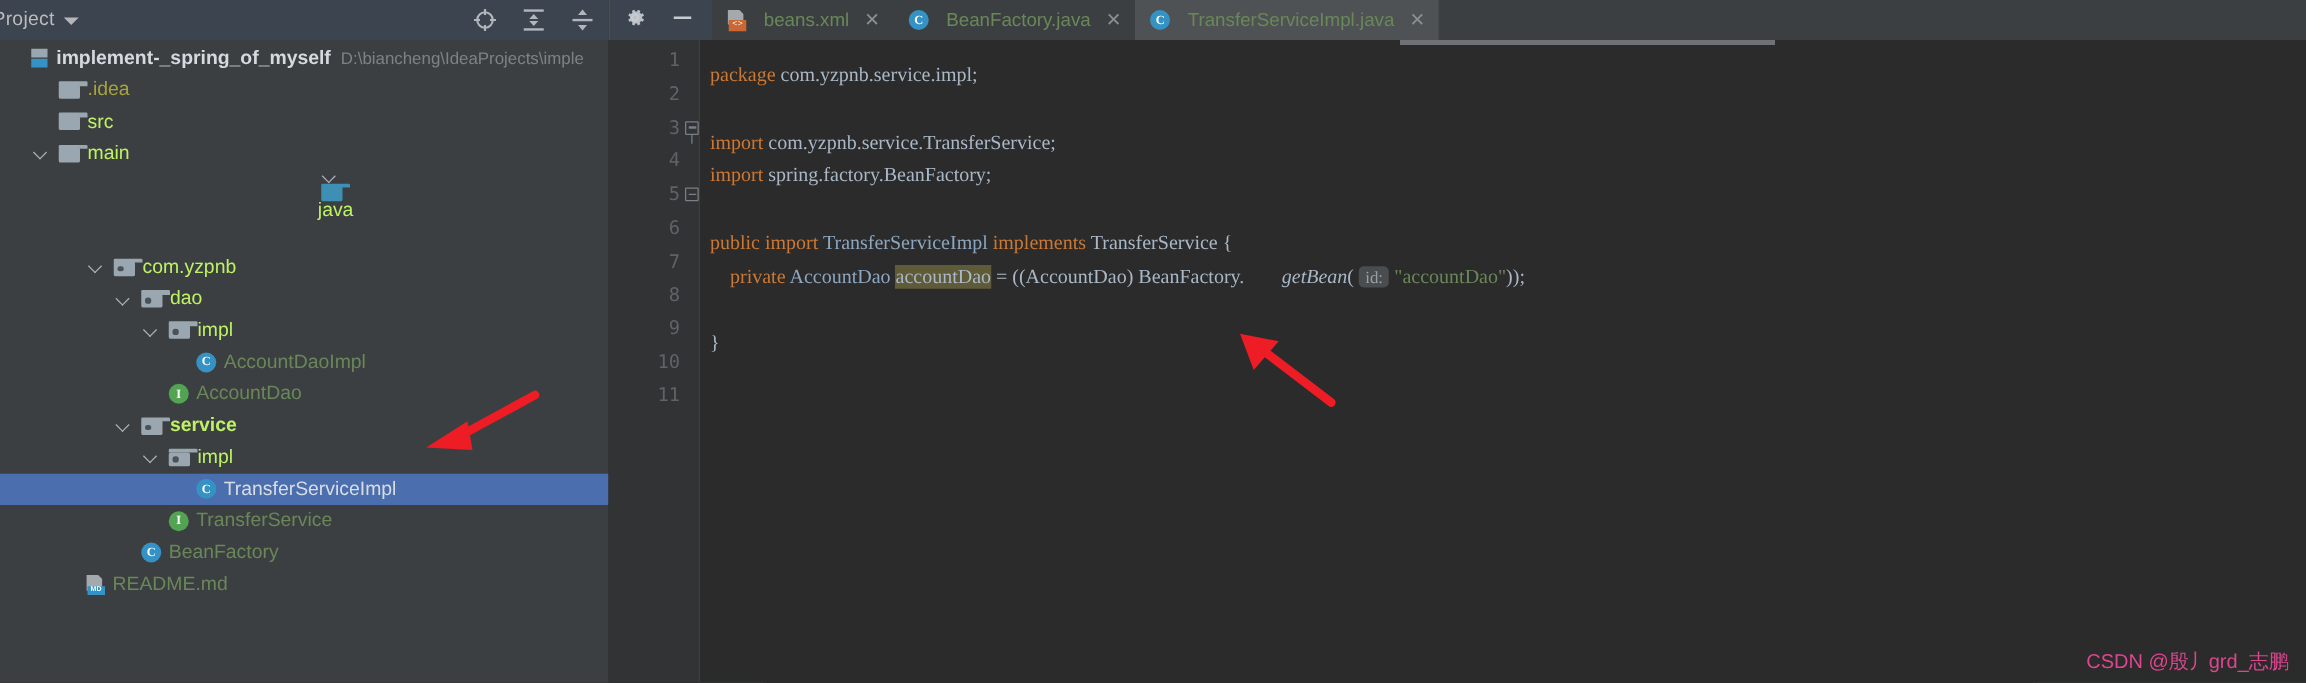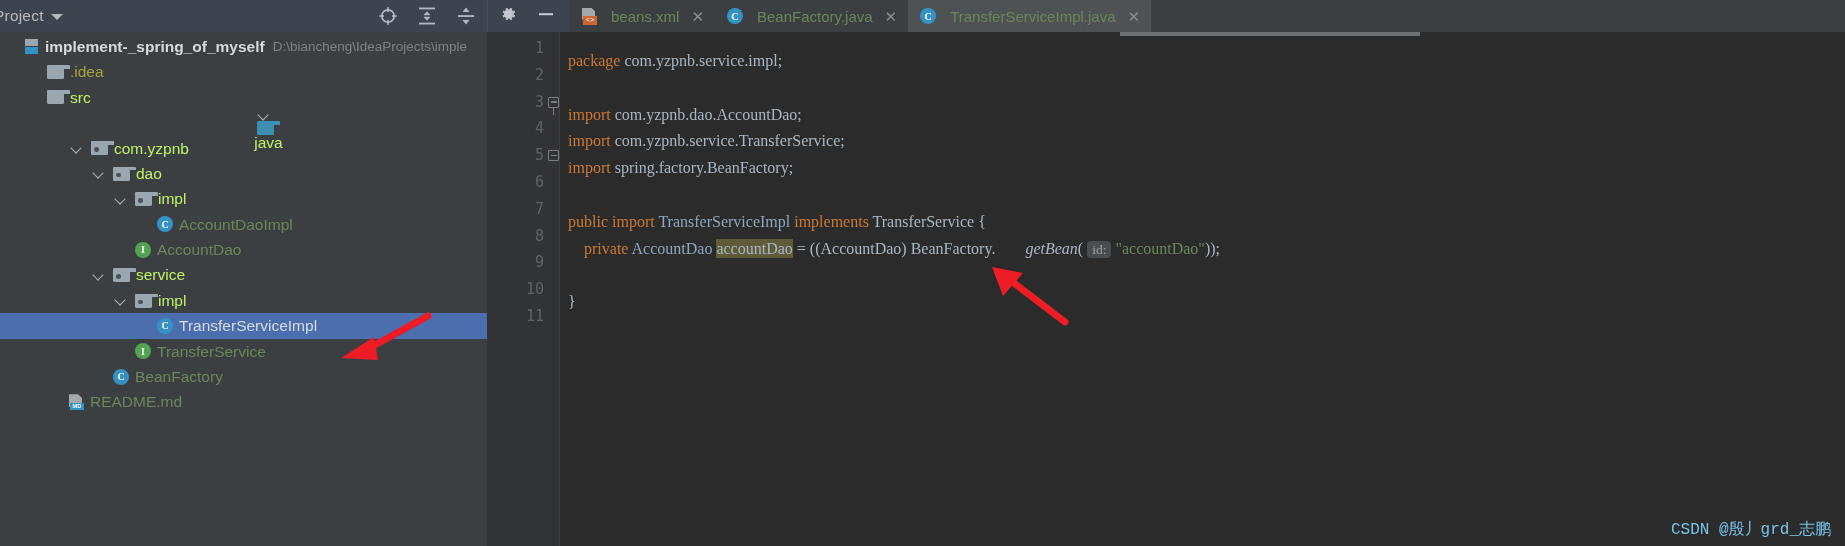--- a/index.html
+++ b/index.html
@@ -179,22 +179,22 @@
   }
 
   
   #hscroll { position:absolute; top:0px; left:560px; width:300px; height:4px; background:#7a7f85; opacity:.85; }
 
   
   #overlay { position:absolute; inset:0; pointer-events:none; }
 
   #watermark {
     position:absolute; right:14px; bottom:6px;
-    color:#7dd3fc; font-size:16px;
-    font-family:Liberation Mono, monospace;
+    color:#ec4899; font-size:16px;
+    font-family:Liberation Sans, sans-serif;
     opacity:.92;
   }
 </style>
 </head>
 <body>
 
 <div id="app">
 
   <div id="project-panel">
 
@@ -250,29 +250,37 @@
           <span class="lbl name-yellow">.idea</span>
         </div>
         <div class="row" style="padding-left: 28px;">
           <span class="arrow" style="margin-right: 8px;"></span>
           <span class="ico folder">
             <span class="tab"></span>
             <span class="body"></span>
           </span>
           <span class="lbl name-grey">src</span>
         </div>
+        <div class="row" style="padding-left: 28px;">
+          <span class="arrow open" style="margin-right: 8px;"></span>
+          <span class="ico folder">
+            <span class="tab"></span>
+            <span class="body"></span>
+          </span>
+          <span class="lbl name-grey">main</span>
+        </div>
         <div class="row" style="padding-left: 50px; flex-direction: column;">
           <span class="arrow open" style="margin-right: 8px;"></span>
           <span class="ico folder blue">
             <span class="tab"></span>
             <span class="body"></span>
           </span>
           <span class="lbl name-grey">java</span>
         </div>
-        <div class="row" style="padding-left: 72px;">
+        <div class="row" style="padding-left: 72px; margin-top: 40px;">
           <span class="arrow open" style="margin-right: 8px;"></span>
           <span class="ico pkg">
             <span class="tab"></span>
             <span class="body"></span>
             <span class="dot"></span>
           </span>
           <span class="lbl name-grey">com.yzpnb</span>
         </div>
         <div class="row" style="padding-left: 94px;">
           <span class="arrow open" style="margin-right: 8px;"></span>
@@ -295,21 +303,21 @@
         <div class="row" style="padding-left: 138px;">
           <span class="arrow" style="margin-right: 8px;"></span>
           <span class="ico badge cls">C</span>
           <span class="lbl name-green">AccountDaoImpl</span>
         </div>
         <div class="row" style="padding-left: 116px;">
           <span class="arrow" style="margin-right: 8px;"></span>
           <span class="ico badge iface">I</span>
           <span class="lbl name-green">AccountDao</span>
         </div>
-        <div class="row" style="padding-left: 94px;">
+        <div class="row" style="padding-left: 94px; font-weight: bold;">
           <span class="arrow open" style="margin-right: 8px;"></span>
           <span class="ico pkg">
             <span class="tab"></span>
             <span class="body"></span>
             <span class="dot"></span>
           </span>
           <span class="lbl name-grey">service</span>
         </div>
         <div class="row" style="padding-left: 116px;">
           <span class="arrow open" style="margin-right: 8px;"></span>
@@ -395,21 +403,20 @@
           <div class="gl">7</div>
           <div class="gl">8</div>
           <div class="gl">9</div>
           <div class="gl">10</div>
           <div class="gl">11</div>
         </div>
       <div id="code">
         <div id="hscroll"></div>
       <div class="cl"><span class="kw">package </span><span class="id">com.yzpnb.service.impl;</span></div>
           <div class="cl"></div>
-          <div class="cl"><span class="kw">import </span><span class="id">com.yzpnb.dao.AccountDao;</span></div>
           <div class="cl"><span class="kw">import </span><span class="id">com.yzpnb.service.TransferService;</span></div>
           <div class="cl"><span class="kw">import </span><span class="id">spring.factory.BeanFactory;</span></div>
           <div class="cl"></div>
           <div class="cl"><span class="kw">public import </span><span class="cls2">TransferServiceImpl </span><span class="kw">implements </span><span class="id">TransferService {</span></div>
           <div class="cl"><span class="kw">    private </span><span class="cls2">AccountDao </span><span class="var-hl">accountDao</span><span class="id"> = ((AccountDao) </span><span class="id">BeanFactory.</span><span class="meth">getBean</span><span class="id">( </span><span class="hint">id:</span><span class="id"> </span><span class="str">"accountDao"</span><span class="id">));</span></div>
           <div class="cl"></div>
           <div class="cl"><span class="id">}</span></div>
           <div class="cl"></div>
         </div>
     </div>

